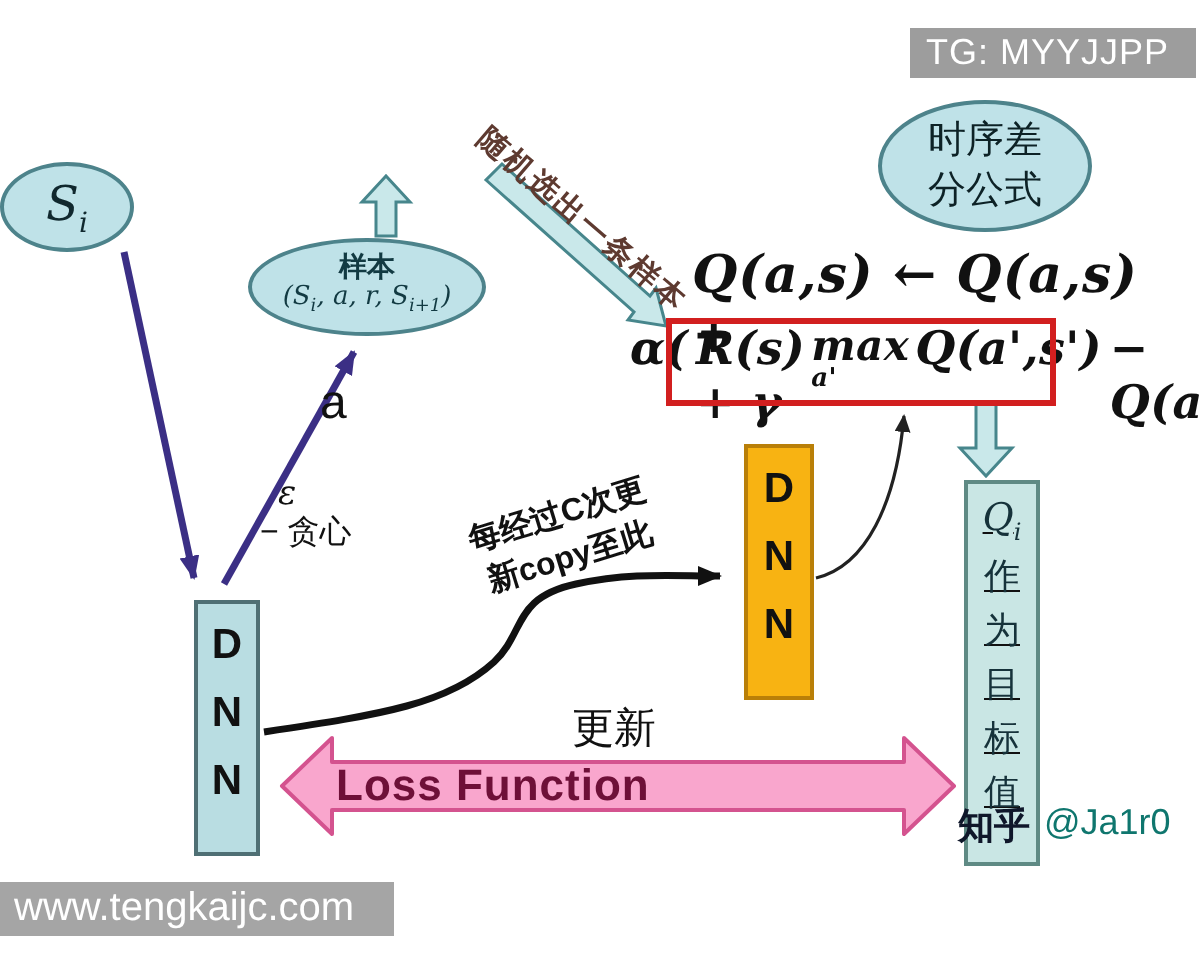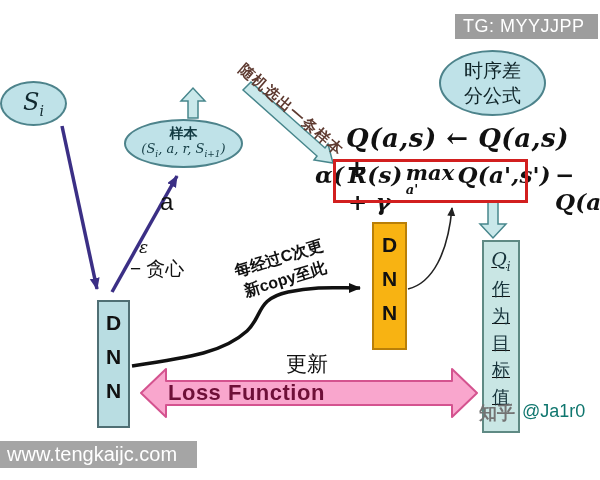--- a/index.html
+++ b/index.html
@@ -51,36 +51,36 @@
   .td-text{font-size:19px; line-height:25px; white-space:pre-line; color:#0d2226;}
 
   
   .lbl{z-index:3; white-space:pre-line;}
   #lbl-random{font-size:15px; font-weight:600; color:#5e3a30; letter-spacing:1.5px;
     transform:rotate(40.5deg); transform-origin:0 0;}
   #lbl-copy{font-size:16px; font-weight:600; width:134px; text-align:center; line-height:1.35;
     transform:rotate(-17deg); transform-origin:center;}
   #lbl-action{font-size:24px;}
   #lbl-eps{font-family:"DejaVu Serif", serif; font-style:italic; font-size:17px;}
-  #lbl-greedy{font-size:19px;}
+  #lbl-greedy{font-size:16px;}
   #lbl-update{font-size:21px;}
   #lbl-loss{font-size:22px; font-weight:bold; color:#6e1038; z-index:3; letter-spacing:0.5px;}
 
   
   .tg-badge{
     left:455px; top:14px; width:143px; height:25px; background:#9d9d9d; color:#fff;
     font-size:18px; line-height:25px; padding-left:8px; box-sizing:border-box; z-index:6;
     letter-spacing:0.5px;
   }
   .site-bar{
     left:0; top:441px; width:197px; height:27px; background:#a5a5a5; color:#fff;
     font-size:20px; line-height:27px; padding-left:7px; box-sizing:border-box; z-index:6;
   }
   .zhihu{left:479px; top:401px; z-index:6; display:flex; gap:7px; font-size:18px;}
-  .zhihu .z1{color:#737373; font-weight:bold;}
+  .zhihu .z1{color:#0f172a; font-weight:bold;}
   .zhihu .z2{color:#0f766e;}
 </style>
 </head>
 <body>
 
 <div id="canvas">
 
   <svg class="arrows" width="600" height="480">
     <defs>
       <marker id="ah-purple" markerUnits="userSpaceOnUse" markerWidth="14" markerHeight="12" refX="11" refY="5" orient="auto">

